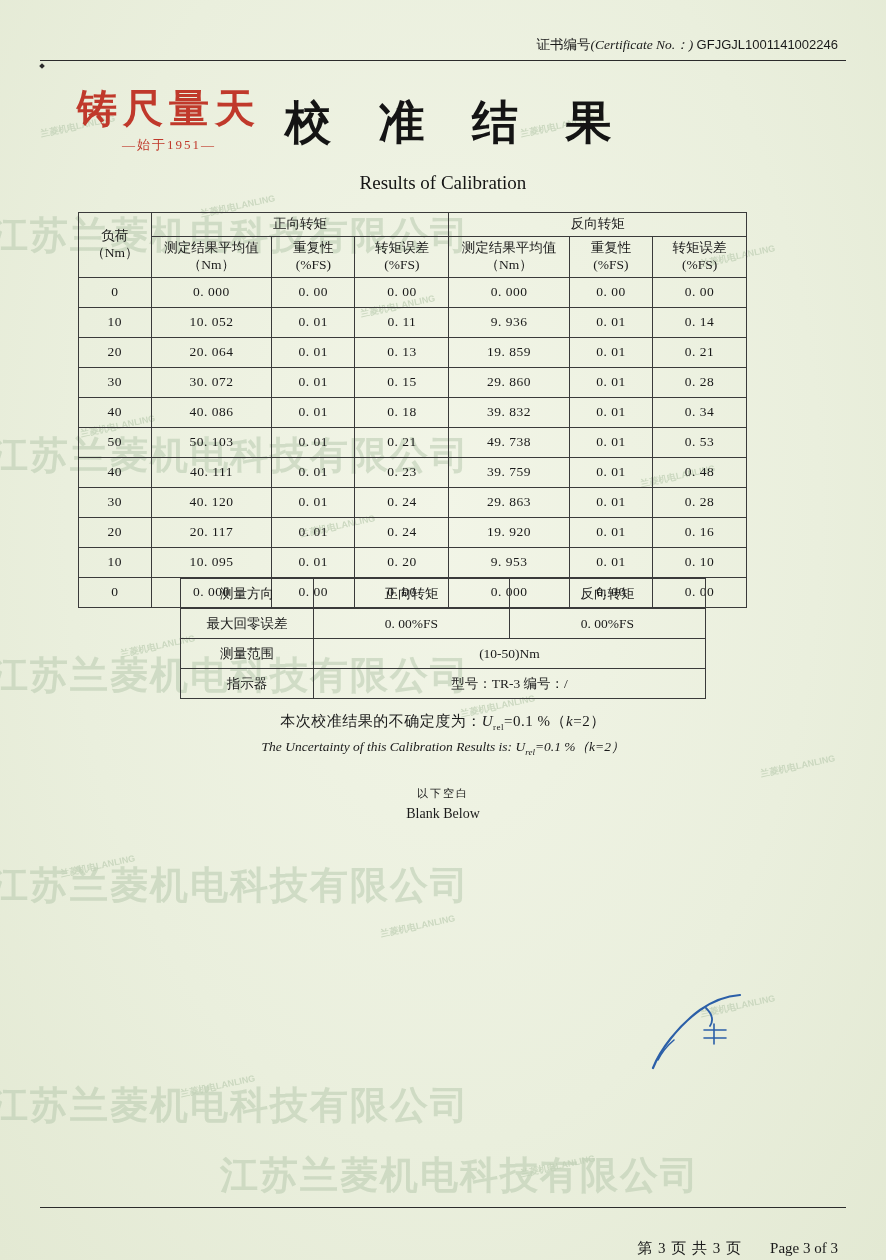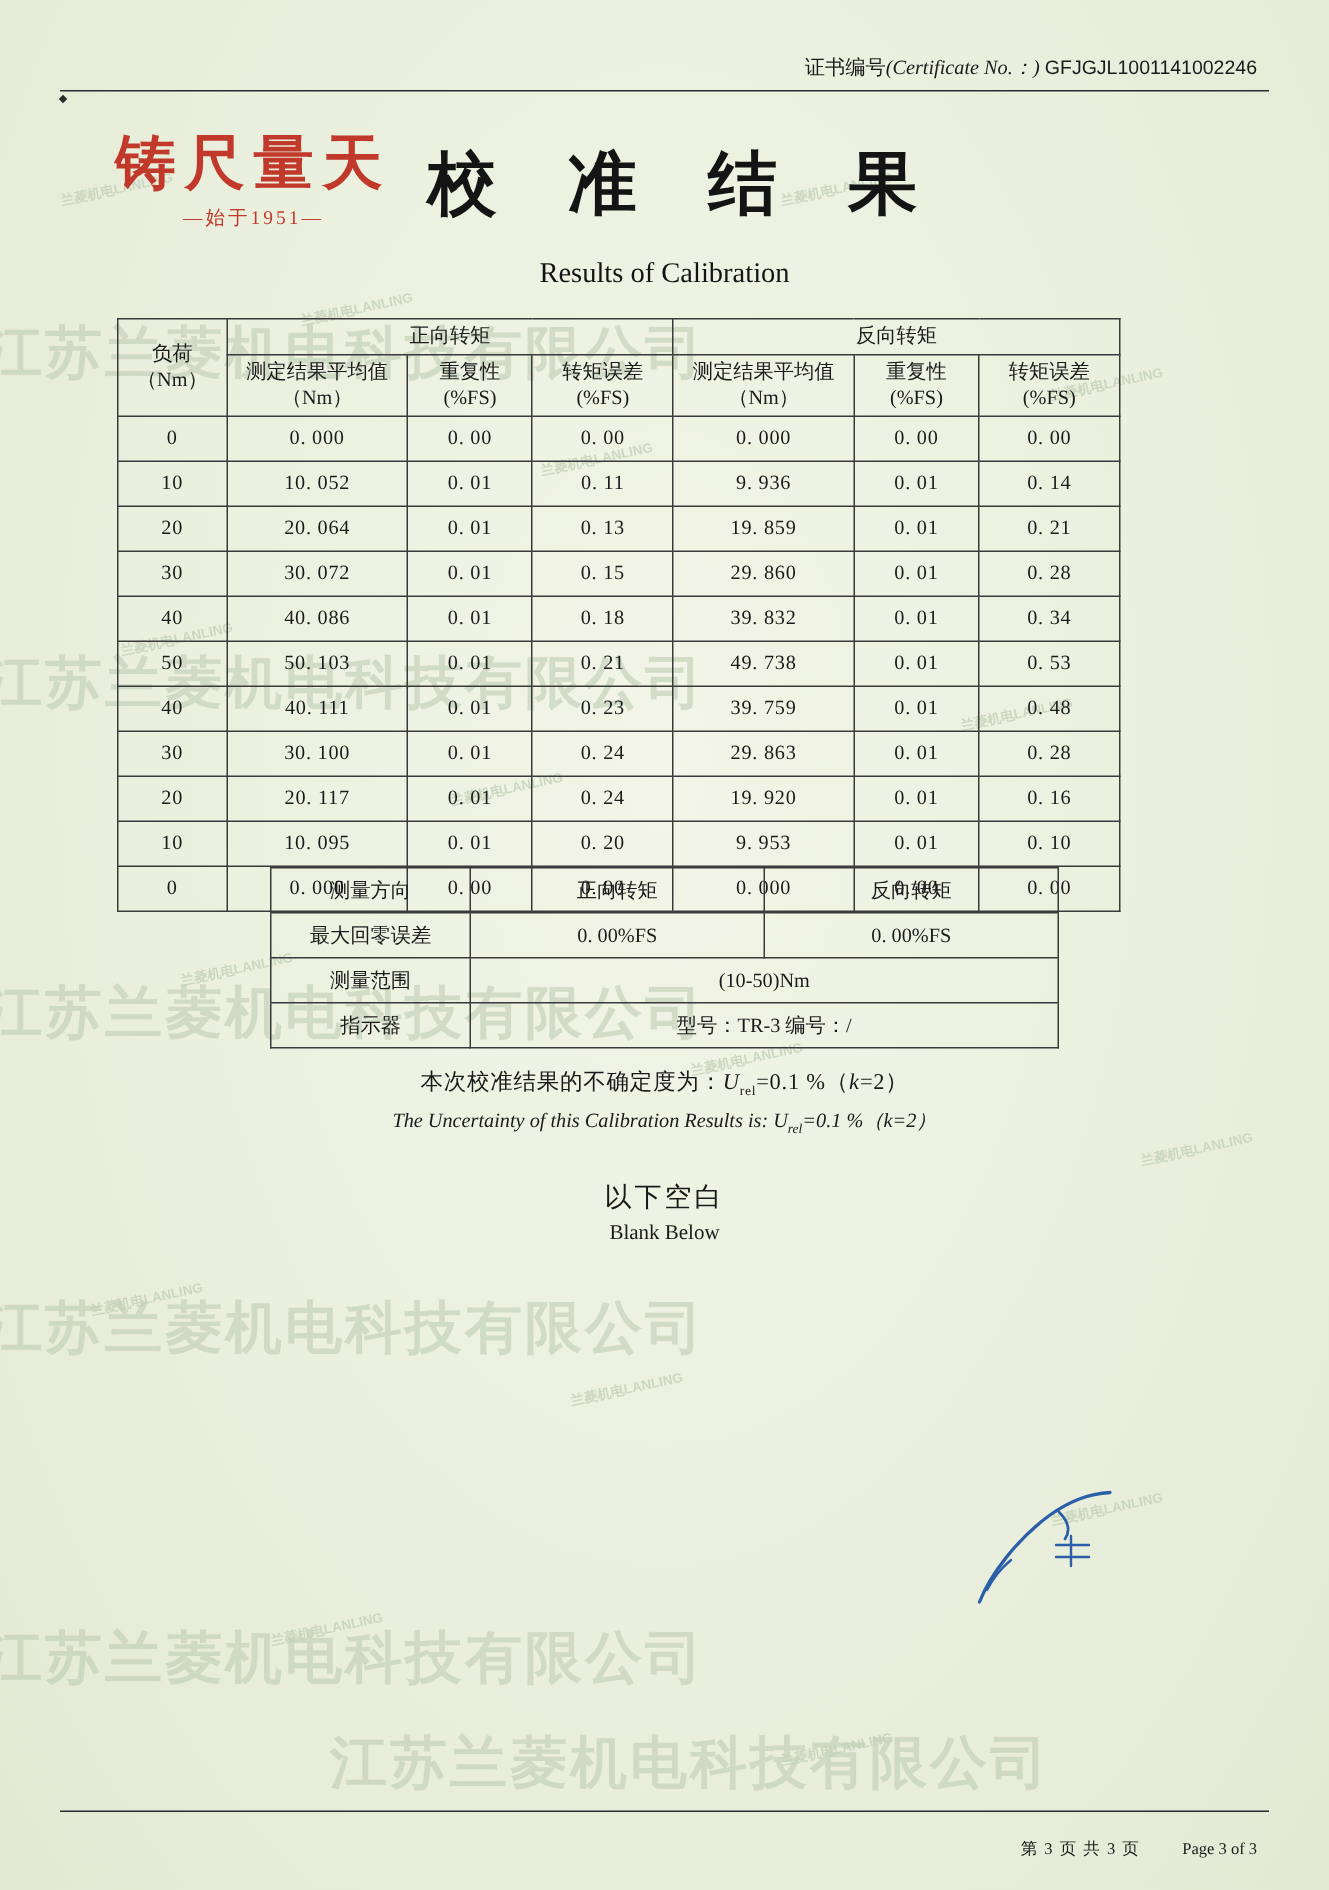--- a/index.html
+++ b/index.html
@@ -201,21 +201,21 @@
   }
   sub { font-size: 9px; margin-top: 28px; }
 
   .blank {
     position: absolute;
     left: 0;
     right: 0;
     top: 786px;
     text-align: center;
   }
-  .blank .cn { font-size: 18px; letter-spacing: 2px; }
+  .blank .cn { font-size: 11px; letter-spacing: 2px; }
   .blank .en { font-size: 14px; margin-top: 5px; }
 
   
   .signature {
     position: absolute;
     left: 648px;
     top: 990px;
     width: 120px;
     height: 90px;
   }
@@ -224,22 +224,22 @@
   .bottom-rule {
     position: absolute;
     left: 40px;
     right: 40px;
     bottom: 52px;
     border-bottom: 1.5px solid #2b2b2b;
   }
   .footer {
     position: absolute;
     right: 48px;
-    bottom: 20px;
-    font-size: 11px;
+    bottom: 2px;
+    font-size: 15px;
     white-space: nowrap;
   }
   .footer .cn { margin-right: 28px; letter-spacing: 1px; }
 </style>
 </head>
 <body>
 
 <div class="paper"></div>
 
 <div class="watermarks">
@@ -381,21 +381,21 @@
         <td>40</td>
         <td>40. 111</td>
         <td>0. 01</td>
         <td>0. 23</td>
         <td>39. 759</td>
         <td>0. 01</td>
         <td>0. 48</td>
       </tr>
       <tr>
         <td>30</td>
-        <td>30. 100</td>
+        <td>40. 120</td>
         <td>0. 01</td>
         <td>0. 24</td>
         <td>29. 863</td>
         <td>0. 01</td>
         <td>0. 28</td>
       </tr>
       <tr>
         <td>20</td>
         <td>20. 117</td>
         <td>0. 01</td>

